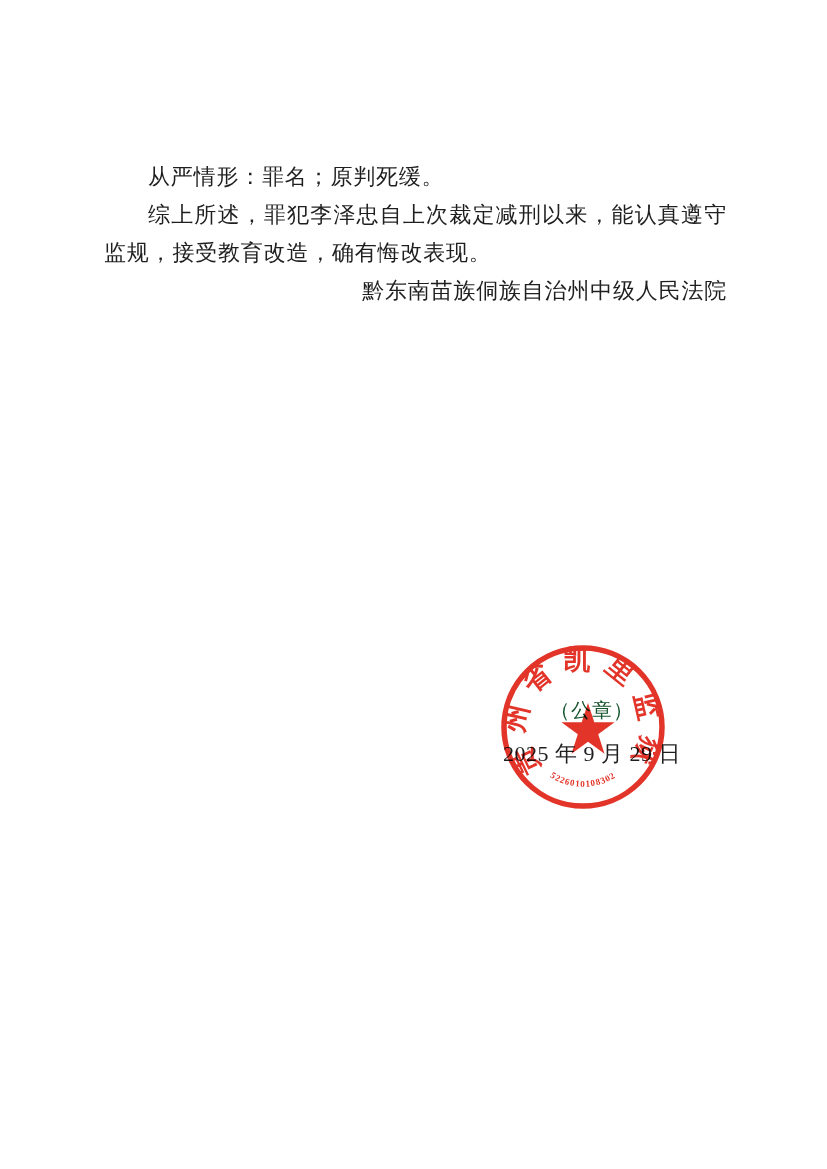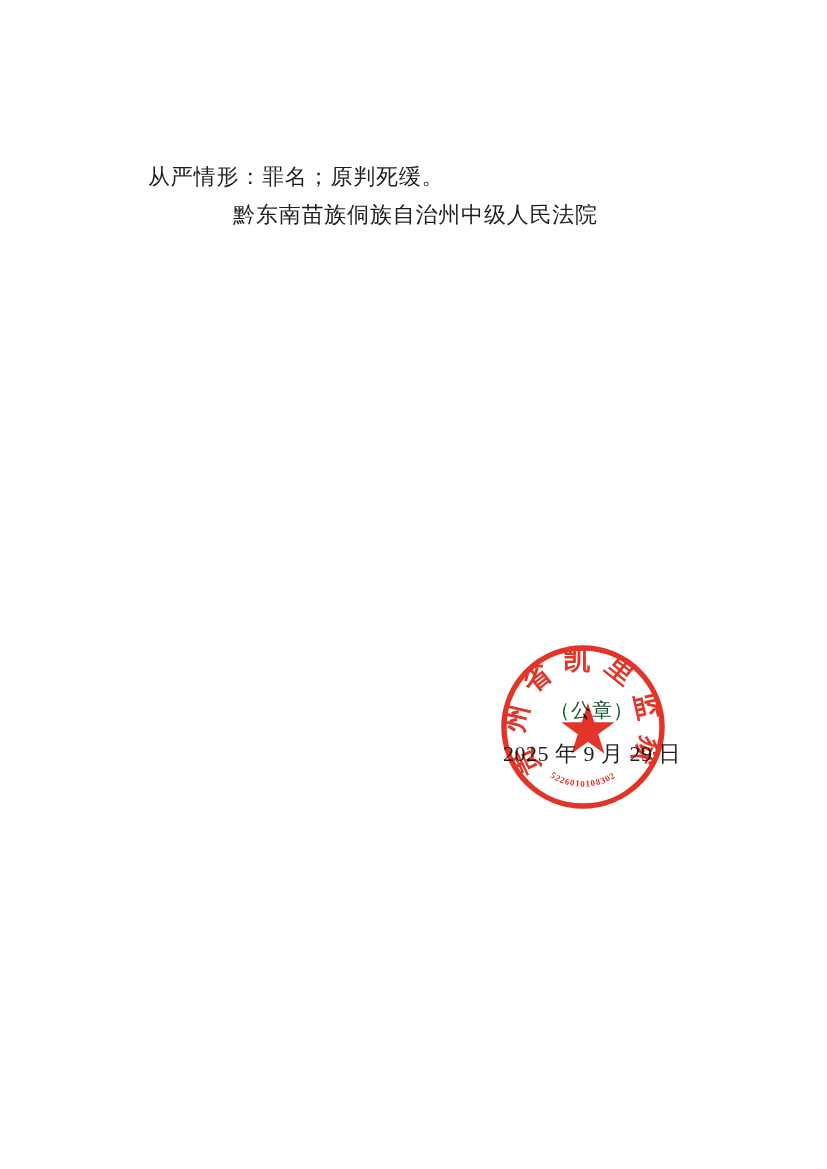--- a/index.html
+++ b/index.html
@@ -24,21 +24,21 @@
     font-size: 22px;
     line-height: 38px;
     letter-spacing: 0.8px;
   }
 
   .para {
     text-align: justify;
     text-justify: inter-character;
   }
   .para.indent { text-indent: 2em; }
-  .para:last-child { text-align: center; }
+  .para:last-child { text-align: right; }
 
   .seal-note {
     position: absolute;
     left: 550px;
     top: 697px;
     font-size: 20px;
     letter-spacing: 1px;
     color: #14532d;
     white-space: nowrap;
   }
@@ -71,20 +71,21 @@
   .seal .org-text { font-size: 27px; letter-spacing: 12px; }
   .seal .code-text { font-size: 9px; letter-spacing: 0.9px; }
 </style>
 </head>
 <body>
 
 <div class="page" style="--seal-color: #e02418;">
 
   <div class="doc-body">
       <p class="para indent">从严情形：罪名；原判死缓。</p>
+      <p class="para indent">综上所述，罪犯李泽忠自上次裁定减刑以来，能认真遵守监规，接受教育改造，确有悔改表现。</p>
       <p class="para">黔东南苗族侗族自治州中级人民法院</p>
     </div>
 
   <div class="seal-note">（公章）</div>
 
   <div class="doc-date">2025 年 9 月 29 日</div>
 
   <svg class="seal" viewBox="0 0 170 170" aria-hidden="true">
     <defs>
       <path id="arc-top" d="M 44 126 A 58 58 0 1 1 126 126" fill="none"></path>

